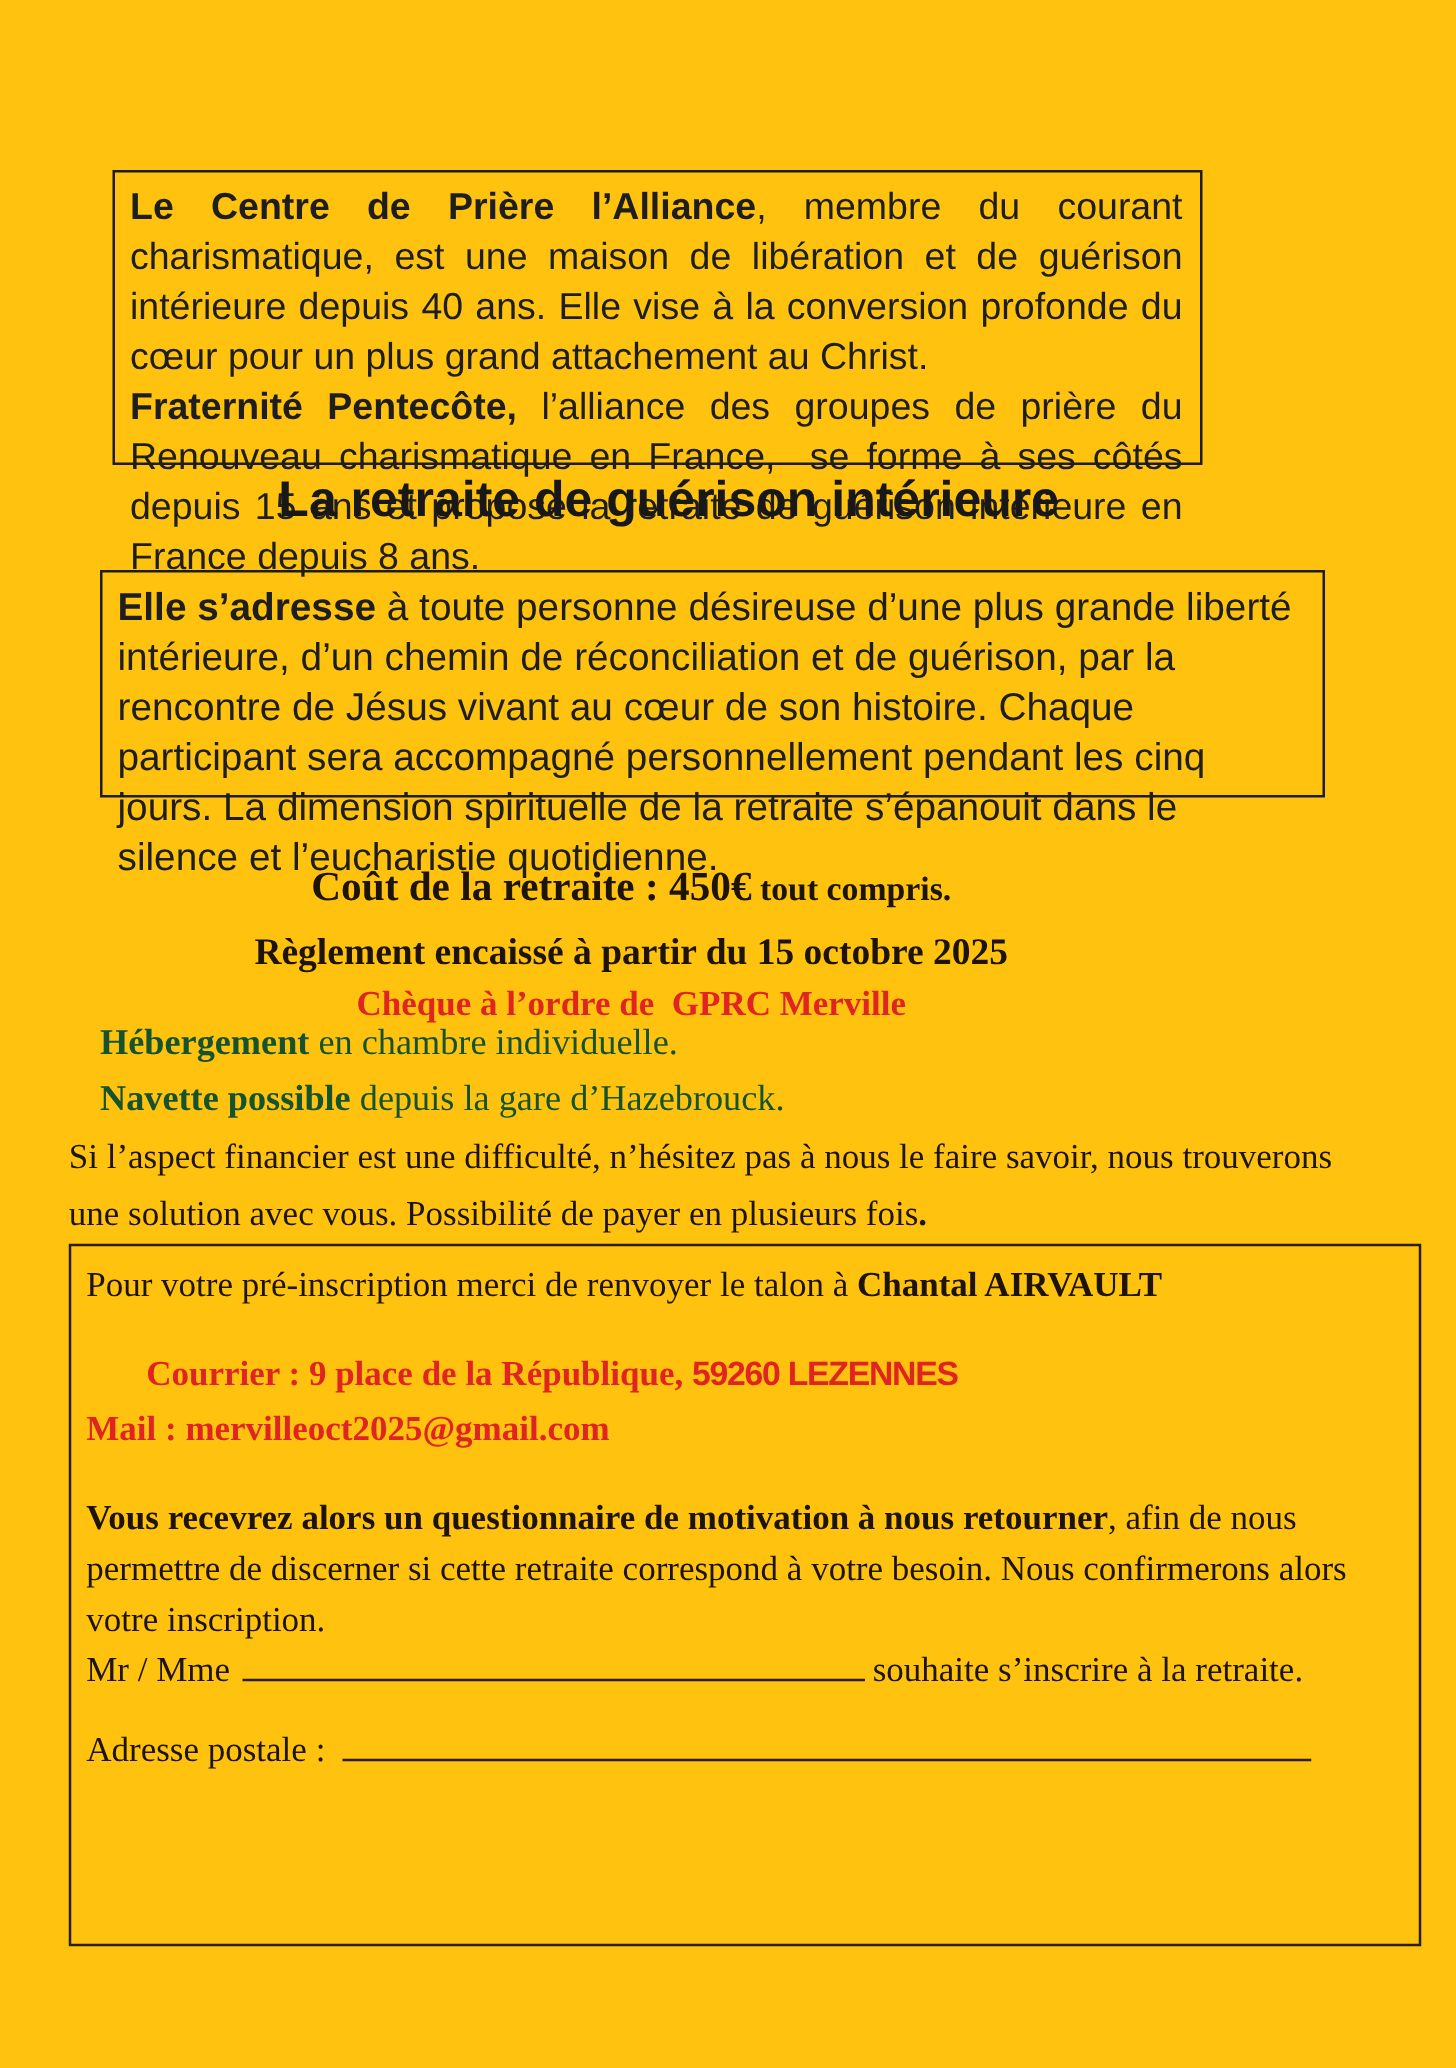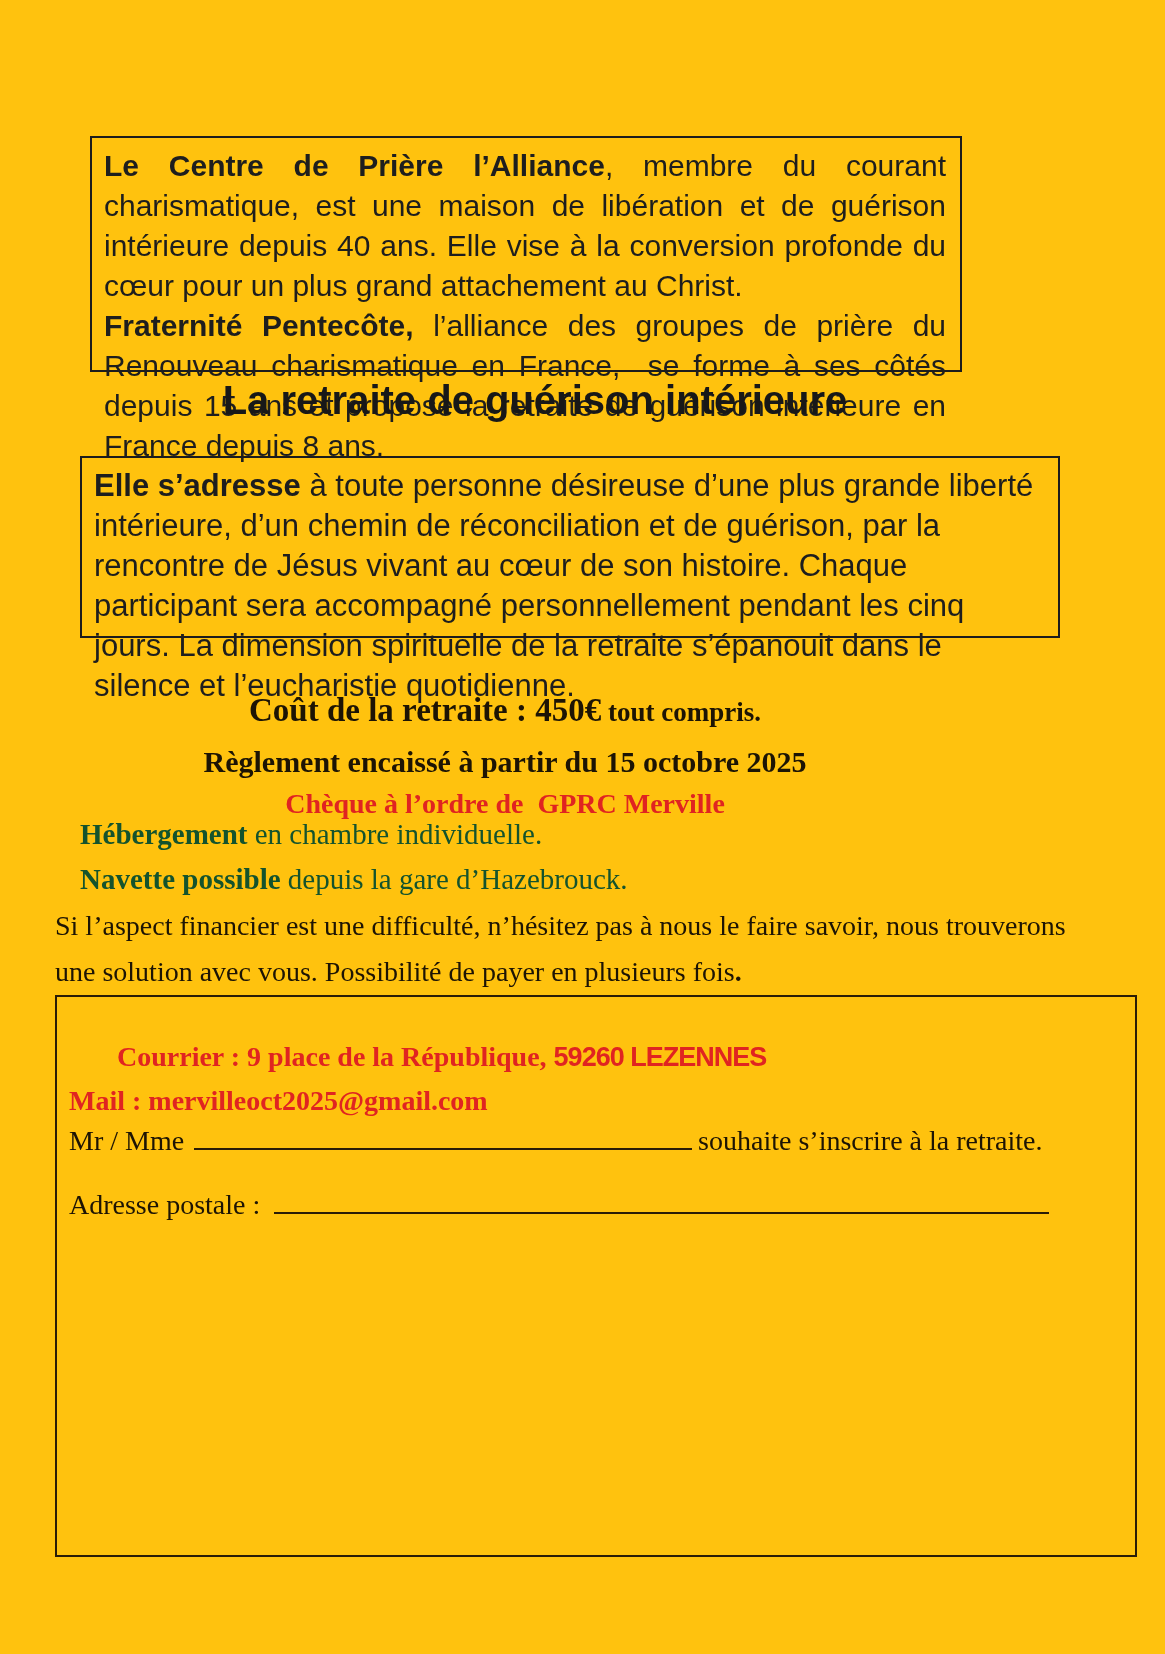--- a/index.html
+++ b/index.html
@@ -125,25 +125,27 @@
   </div>
 
   <div class="lodging">
     <p><span class="bold">Hébergement</span><span> en chambre individuelle.</span></p>
     <p><span class="bold">Navette possible</span><span> depuis la gare d’Hazebrouck.</span></p>
   </div>
 
   <p class="financial"><span>Si l’aspect financier est une difficulté, n’hésitez pas à nous le faire savoir, nous trouverons une solution avec vous. Possibilité de payer en plusieurs fois</span><span class="bold">.</span></p>
 
   <div class="box signup-box">
+    <p class="p-intro"><span>Pour votre pré-inscription merci de renvoyer le talon à </span><span class="bold">Chantal AIRVAULT</span></p>
 
     <p class="p-courrier"><span>Courrier : 9 place de la République, </span><span class="city">59260 LEZENNES</span></p>
 
     <p class="p-email">Mail : mervilleoct2025@gmail.com</p>
 
+    <p class="p-quest"><span class="bold">Vous recevrez alors un questionnaire de motivation à nous retourner</span><span>, afin de nous permettre de discerner si cette retraite correspond à votre besoin. Nous confirmerons alors votre inscription.</span></p>
 
     <p class="form-line civility"><span>Mr / Mme</span><span class="blank b-name"></span><span>souhaite s’inscrire à la retraite.</span></p>
 
     <p class="form-line adresse"><span>Adresse postale :</span><span class="blank b-addr"></span></p>
 
   </div>
 
 </div>
 
 </body></html>

